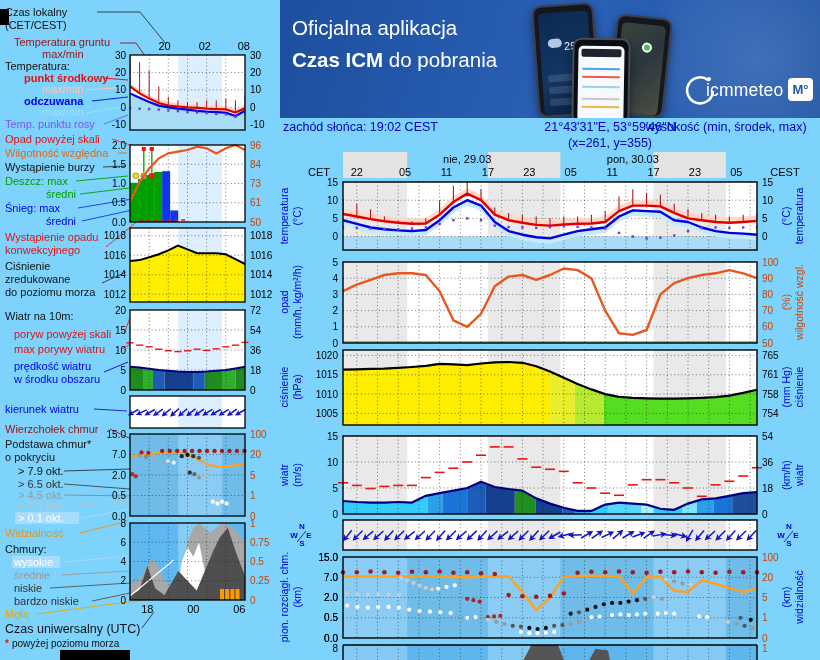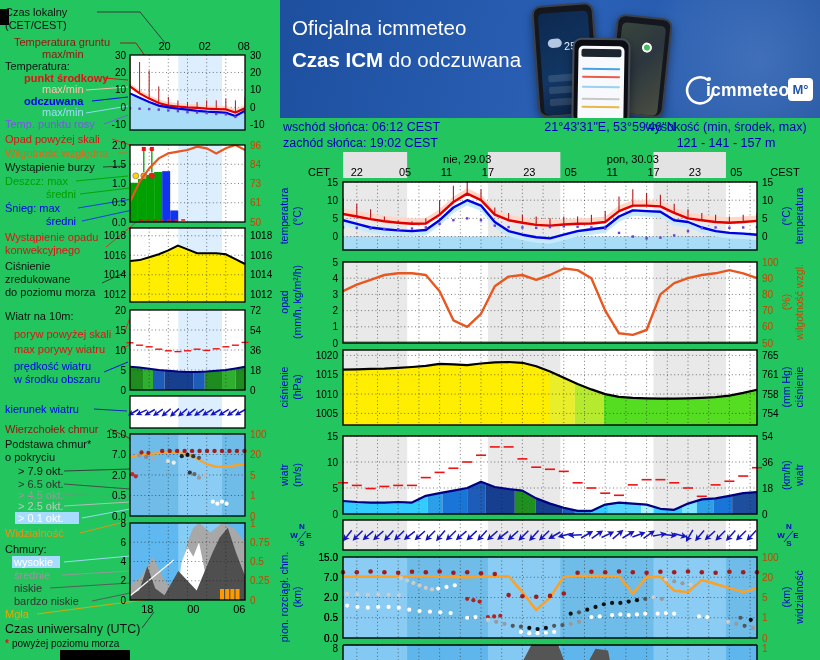--- a/index.html
+++ b/index.html
@@ -1,17 +1,17 @@
 <!DOCTYPE html>
 <html><head>
 <meta charset="utf-8">
 <style>
 *{margin:0;padding:0;box-sizing:border-box}
 body{width:820px;height:660px;overflow:hidden;background:#fff;font-family:"Liberation Sans",sans-serif}
-#app{position:relative;width:820px;height:660px;overflow:hidden;background:#22c55e}
+#app{position:relative;width:820px;height:660px;overflow:hidden;background:#7dd3fc}
 svg text{font-family:"Liberation Sans",sans-serif}
 .lg{font-size:11px}
 .lgs{font-size:10px}
 .b{font-weight:bold}
 .k{fill:#111}.dred{fill:#991111}.red{fill:#e31212}.pink{fill:#ffc4b4}.blu{fill:#0000ee}
 .lblu{fill:#9fdcff}.viol{fill:#7a55ee}.org{fill:#e06818}.grn{fill:#00a000}
 .gr9{fill:#999}.grC{fill:#c4c4c4}.gr3{fill:#333}.wht{fill:#fff}.gold{fill:#e8a800}.orgv{fill:#f09010}
 .tk{font-size:10px;fill:#000}
 .tko{font-size:10px;fill:#cc4400}
 .tx{font-size:11px;fill:#000}
@@ -32,21 +32,21 @@
 #phone1 .cl{position:absolute;left:8px;top:26px;width:14px;height:9px;border-radius:5px;background:#cfe2f8;opacity:.85}
 #phone1 .row{position:absolute;left:6px;right:6px;height:7px;border-radius:2px;background:rgba(255,255,255,.12)}
 #phone2{left:332px;top:16px;width:56px;height:100px;transform:rotate(6deg)}
 #phone2 .scr{background:linear-gradient(135deg,#39453c 0%,#2c363e 45%,#4a4f41 100%)}
 #phone2 .pin{position:absolute;left:22px;top:18px;width:10px;height:10px;border-radius:50%;background:#46c05a;border:2px solid #fff}
 #phone3{left:292px;top:38px;width:58px;height:86px;transform:rotate(1deg);background:#0b0d12;border-color:#474d58}
 #phone3 .scr{background:#f7f9fc}
 #phone3 .bar{position:absolute;left:3px;right:3px;top:3px;height:8px;background:#1c2430;border-radius:2px}
 #phone3 .ln{position:absolute;left:4px;right:4px;height:2px;border-radius:1px}
 #logo{position:absolute;left:404px;top:74px;width:130px;height:34px}
-#logo .word{position:absolute;left:22px;top:6px;color:#fff;font-size:17.5px;font-weight:bold;letter-spacing:.2px}
+#logo .word{position:absolute;left:22px;top:6px;color:#fff;font-size:17.5px;font-weight:normal;letter-spacing:.2px}
 #logo .badge{position:absolute;left:104px;top:4px;width:25px;height:23px;background:#fff;border-radius:4px;
  color:#2456a4;font-weight:bold;font-size:13px;text-align:center;line-height:23px}
 .info{position:absolute;font-size:12.5px;line-height:15.5px;color:#0000bb}
 #info-left{left:283px;top:120px}
 #info-center{left:490px;top:120px;width:240px;text-align:center}
 #info-right{left:636px;top:120px;width:180px;text-align:center}
 </style>
 </head>
 <body>
 
@@ -462,22 +462,22 @@
           <text x="193.25" y="613" class="tx" text-anchor="middle">00</text>
           <text x="239.25" y="613" class="tx" text-anchor="middle">06</text>
         </g>
       </g>
   </svg>
 
   
   <div id="banner">
     <div class="glow"></div>
     <div class="banner-text">
-      <div>Oficjalna icmmeteo</div>
-      <div><b>Czas ICM</b><span class="pre"> do odczuwana</span></div>
+      <div>Oficjalna aplikacja</div>
+      <div><b>Czas ICM</b><span class="pre"> do pobrania</span></div>
     </div>
     <div class="phone" id="phone1">
       <div class="scr">
           <div class="cl"></div>
           <div class="t25">25°</div>
       <div class="row" style="top:62px"></div>
           <div class="row" style="top:74px"></div>
           <div class="row" style="top:86px"></div>
         </div>
     </div>
@@ -501,29 +501,28 @@
         <path d="M24,6 A13,13 0 1 0 29,18" fill="none" stroke="#fff" stroke-width="2.6" stroke-linecap="round"></path>
         <circle cx="25" cy="5" r="2" fill="#fff"></circle>
       </svg>
       <span class="word">icmmeteo</span>
       <span class="badge">M°</span>
     </div>
   </div>
 
   
   <div class="info" id="info-left">
-    <div>wschód słońca: 06:12 CEST</div>
     <div>zachód słońca: 19:02 CEST</div>
   </div>
   <div class="info" id="info-center">
     <div>21°43'31"E, 53°59'46"N</div>
+    <div>(x=261,  y=355)</div>
   </div>
   <div class="info" id="info-right">
     <div>wysokość (min, środek, max)</div>
-    <div>121 - 141 - 157 m</div>
   </div>
 
   
   <svg id="chart-svg" width="540" height="510" viewBox="0 0 540 510" style="position:absolute;left:280px;top:150px">
     <defs id="defs">
         <clipPath id="clipT">
           <rect x="63" y="31" width="414" height="70"></rect>
         </clipPath>
         <clipPath id="clipP">
           <polygon points="63.0,219.7 76.8,219.3 90.6,218.9 104.4,218.6 118.2,217.8 132.0,217.0 145.8,215.9 159.6,213.9 173.4,214.3 187.2,215.1 201.0,213.5 214.8,212.4 228.6,212.0 242.4,212.8 256.2,216.2 270.0,221.6 283.8,227.8 297.6,234.0 311.4,239.4 325.2,244.1 339.0,246.8 352.8,247.9 366.6,248.3 380.4,248.7 394.2,248.7 408.0,248.3 421.8,247.9 435.6,247.2 449.4,245.6 463.2,242.9 477.0,239.8 477,275 63,275"></polygon>

